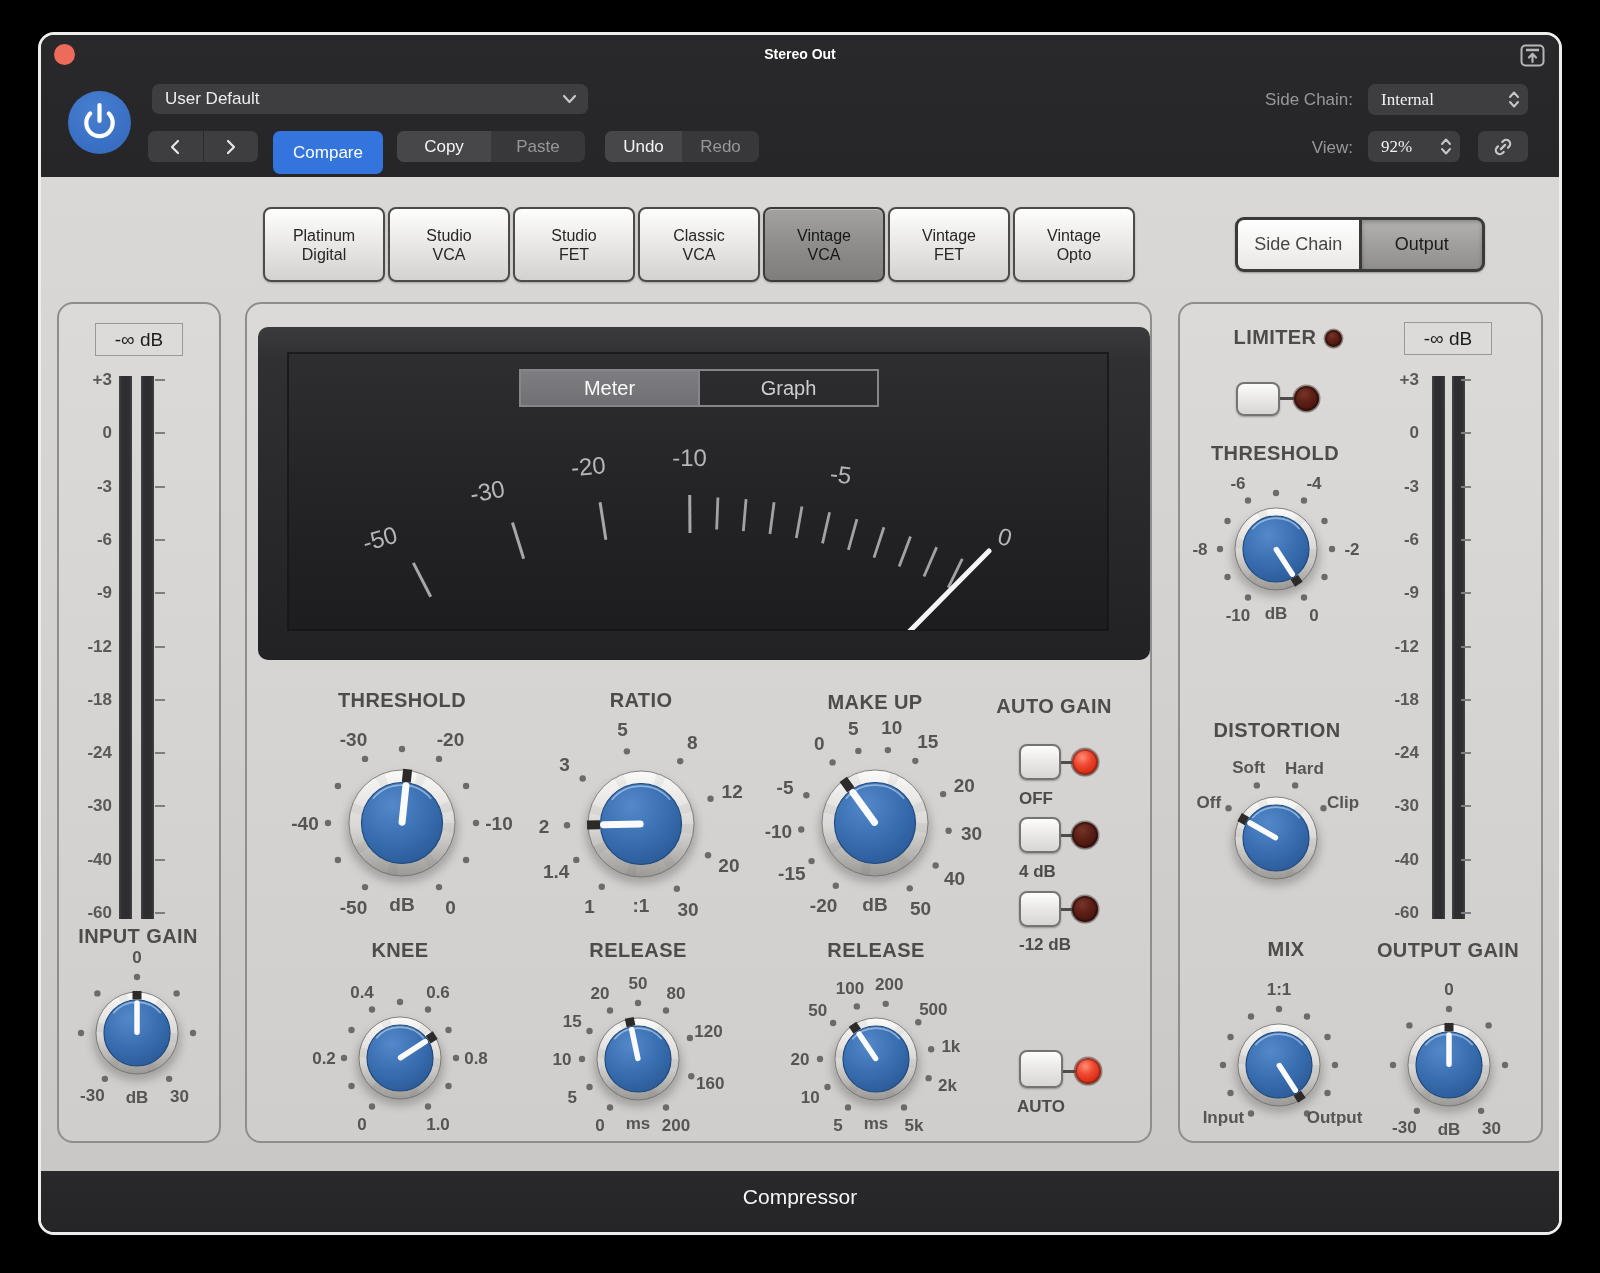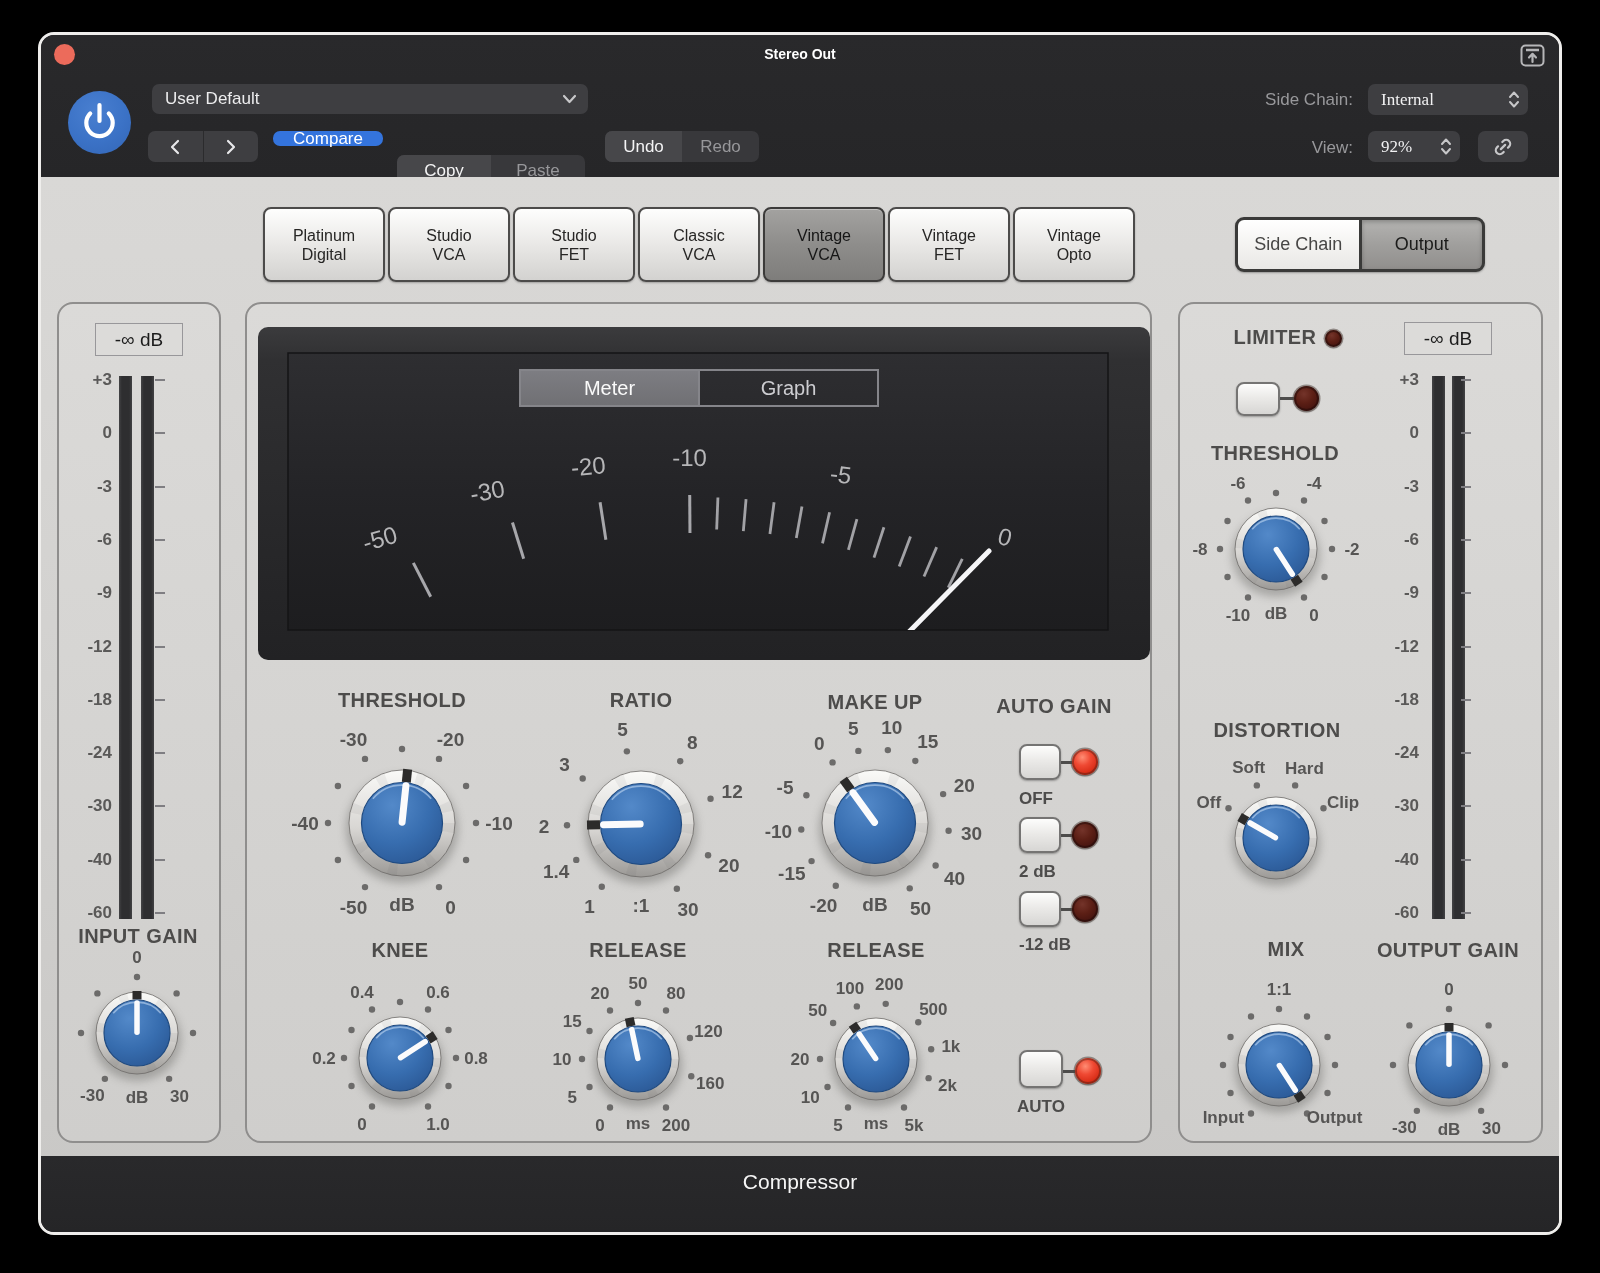--- a/index.html
+++ b/index.html
@@ -12,21 +12,21 @@
   .close-dot { position:absolute; left:13px; top:9px; width:21px; height:21px; border-radius:50%; background:#ec6b5b; }
   .power-btn { position:absolute; left:27px; top:56px; width:63px; height:63px; border-radius:50%;
     background:radial-gradient(circle at 42% 32%, #497fd0 0%, #3b72c6 55%, #3366b6 100%); cursor:pointer; }
   .power-btn svg { position:absolute; left:0; top:0; }
   .hdr-widget { position:absolute; background:#3e3e41; border-radius:7px; color:#ededee; font-size:17px; display:flex; align-items:center; }
   .preset { left:111px; top:49px; width:436px; height:30px; padding-left:13px; }
   .preset .chev { position:absolute; right:11px; top:9px; }
   .navgroup { left:107px; top:96px; width:110px; height:31px; }
   .navgroup .half { width:50%; height:100%; display:flex; align-items:center; justify-content:center; }
   .navgroup .divider { width:1px; height:100%; background:#2b2b2d; }
-  .btn-compare { position:absolute; left:232px; top:96px; width:110px; height:15px; background:#3474dd; border-radius:7px;
+  .btn-compare { position:absolute; left:232px; top:96px; width:110px; height:43px; background:#3474dd; border-radius:7px;
     color:#fff; font-size:17px; display:flex; align-items:center; justify-content:center; }
   .seg-group { position:absolute; top:96px; height:31px; background:#38383b; border-radius:7px; display:flex; overflow:hidden; }
   .seg { flex:1; display:flex; align-items:center; justify-content:center; font-size:17px; color:#97979a; }
   .seg.on { background:#47474a; color:#f4f4f5; }
   .win-title { position:absolute; left:0; top:11px; width:100%; text-align:center; color:#fff; font-size:14px; font-weight:bold; }
   .popout { position:absolute; right:14px; top:9px; width:25px; height:23px; }
   .hdr-label { position:absolute; color:#98989b; font-size:17px; text-align:right; width:120px; }
   .stepper { position:absolute; background:#3e3e41; border-radius:7px; color:#f2f2f3; font-size:17px;
     display:flex; align-items:center; justify-content:space-between; padding:0 8px 0 13px;font-family:Liberation Serif, serif; }
   .linkbtn { position:absolute; background:#3e3e41; border-radius:7px; display:flex; align-items:center; justify-content:center; }
@@ -65,21 +65,21 @@
   .sq-btn { position:absolute; border:2px solid #757473; border-radius:8px;
     background:linear-gradient(180deg,#fdfdfc 0%,#ebeae8 45%,#d7d6d4 100%); box-shadow:0 1px 2px rgba(0,0,0,0.3); }
   .led { position:absolute; border-radius:50%; }
   .led.on { background:radial-gradient(circle at 40% 32%, #ff8d74 0%, #ef4933 35%, #d82d17 68%, #a81d0c 100%);
     box-shadow:inset 0 0 0 2px rgba(75,30,20,0.45), 0 0 0 1.5px rgba(85,75,70,0.55), 0 1px 2px rgba(0,0,0,0.35); }
   .led.off { background:radial-gradient(circle at 40% 32%, #74342a 0%, #5c1f15 40%, #471510 72%, #340f0a 100%);
     box-shadow:inset 0 0 0 2px rgba(30,10,8,0.5), 0 0 0 1.5px rgba(85,75,70,0.55), 0 1px 2px rgba(0,0,0,0.35); }
   .connector { position:absolute; height:2.5px; background:#4d4c4b; }
   .btn-label { position:absolute; font-weight:bold; font-size:17px; color:#4d4c4b; white-space:nowrap; }
   
-  .footer { position:absolute; left:0; bottom:0; width:100%; height:76px; background:linear-gradient(180deg,#29292b,#252527); }
+  .footer { position:absolute; left:0; bottom:0; width:100%; height:61px; background:linear-gradient(180deg,#29292b,#252527); }
   .footer div { width:100%; text-align:center; margin-top:14px; color:#f6f6f6; font-size:21px; }
   svg text { font-family:"Liberation Sans", sans-serif; }
   .knob-svg { position:absolute; overflow:visible; }
 </style>
 </head>
 <body>
 
 <div class="window">
 
   <div class="header">
@@ -105,21 +105,21 @@
       <div class="divider"></div>
       <div class="half">
         <svg width="12" height="16" viewBox="0 0 12 16">
           <polyline points="3,2 9,8 3,14" fill="none" stroke="#e8e8ea" stroke-width="2.2" stroke-linecap="round" stroke-linejoin="round"></polyline>
         </svg>
       </div>
     </div>
     <div class="btn-compare">
       <span>Compare</span>
     </div>
-    <div class="seg-group" style="left:356px; width:188px;margin-top:24px;">
+    <div class="seg-group" style="left:356px; width:188px;">
       <div class="seg on">Copy</div>
       <div class="seg">Paste</div>
     </div>
     <div class="seg-group" style="left:564px; width:154px;">
       <div class="seg on">Undo</div>
       <div class="seg">Redo</div>
     </div>
     <div class="win-title">Stereo Out</div>
     <svg class="popout" viewBox="0 0 25 23">
       <rect x="1.5" y="1.5" width="22" height="20" rx="4" fill="none" stroke="#b6b6b8" stroke-width="2"></rect>
@@ -698,21 +698,21 @@
           <div class="mlabel" style="left:1332px; top:736px;">-60</div>
           <div class="mtick" style="left:1420px; top:735px;"></div>
         </div>
         <div class="sq-btn" style="left:978px; top:567px; width:42px; height:36px;"></div>
         <div class="connector" style="left:1020px; top:584px; width:12px;"></div>
         <div class="led on" style="left:1031px; top:572px; width:26px; height:26px;"></div>
         <div class="btn-label" style="left:978px; top:612px;">OFF</div>
         <div class="sq-btn" style="left:978px; top:640px; width:42px; height:36px;"></div>
         <div class="connector" style="left:1020px; top:657px; width:12px;"></div>
         <div class="led off" style="left:1031px; top:645px; width:26px; height:26px;"></div>
-        <div class="btn-label" style="left:978px; top:685px;">2 dB</div>
+        <div class="btn-label" style="left:978px; top:685px;">4 dB</div>
         <div class="sq-btn" style="left:978px; top:714px; width:42px; height:36px;"></div>
         <div class="connector" style="left:1020px; top:731px; width:12px;"></div>
         <div class="led off" style="left:1031px; top:719px; width:26px; height:26px;"></div>
         <div class="btn-label" style="left:978px; top:758px;">-12 dB</div>
         <div class="sq-btn" style="left:978px; top:873px; width:44px; height:38px;"></div>
         <div class="connector" style="left:1022px; top:893px; width:12px;"></div>
         <div class="led on" style="left:1034px; top:881px; width:26px; height:26px;"></div>
         <div class="btn-label" style="left:976px; top:920px;">AUTO</div>
         <div class="led off" style="left:1283.5px; top:152.5px; width:17px; height:17px;"></div>
         <div class="sq-btn" style="left:1195px; top:205px; width:44px; height:34px;"></div>

